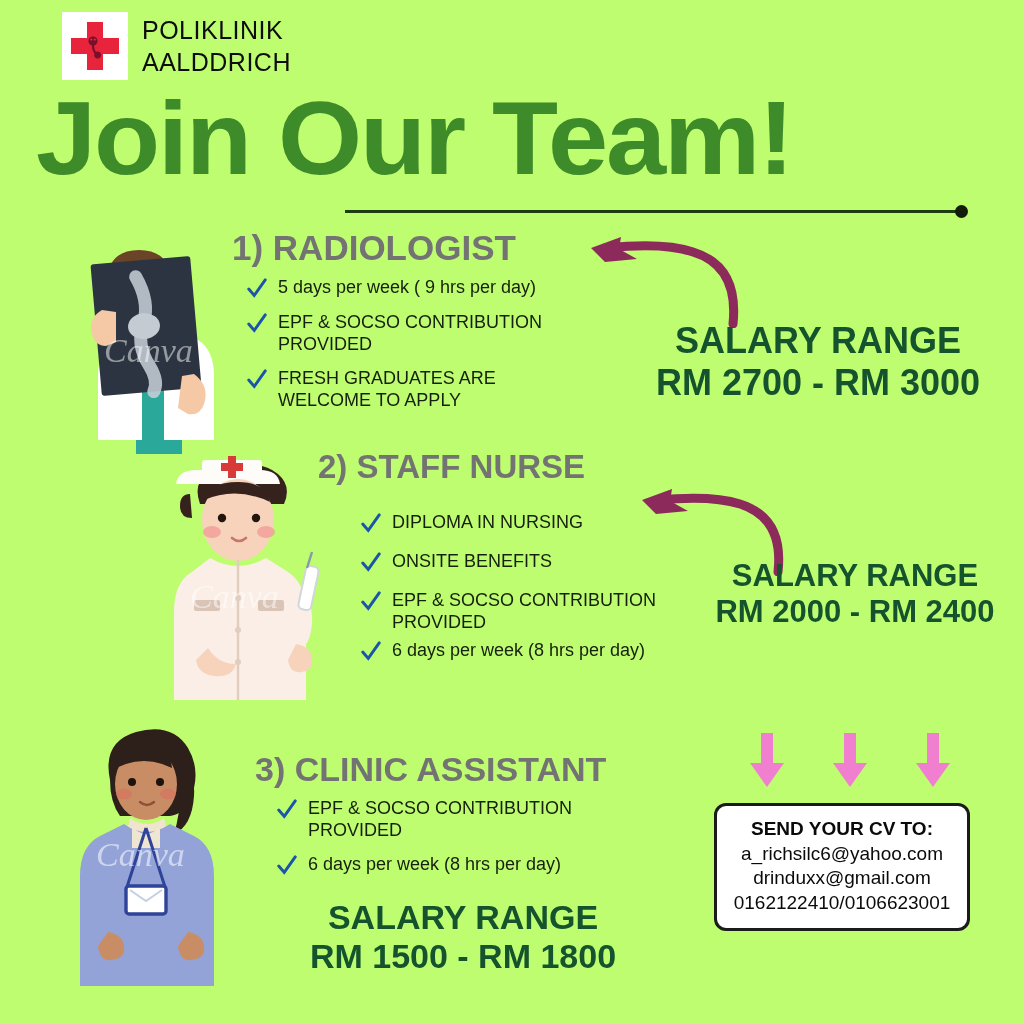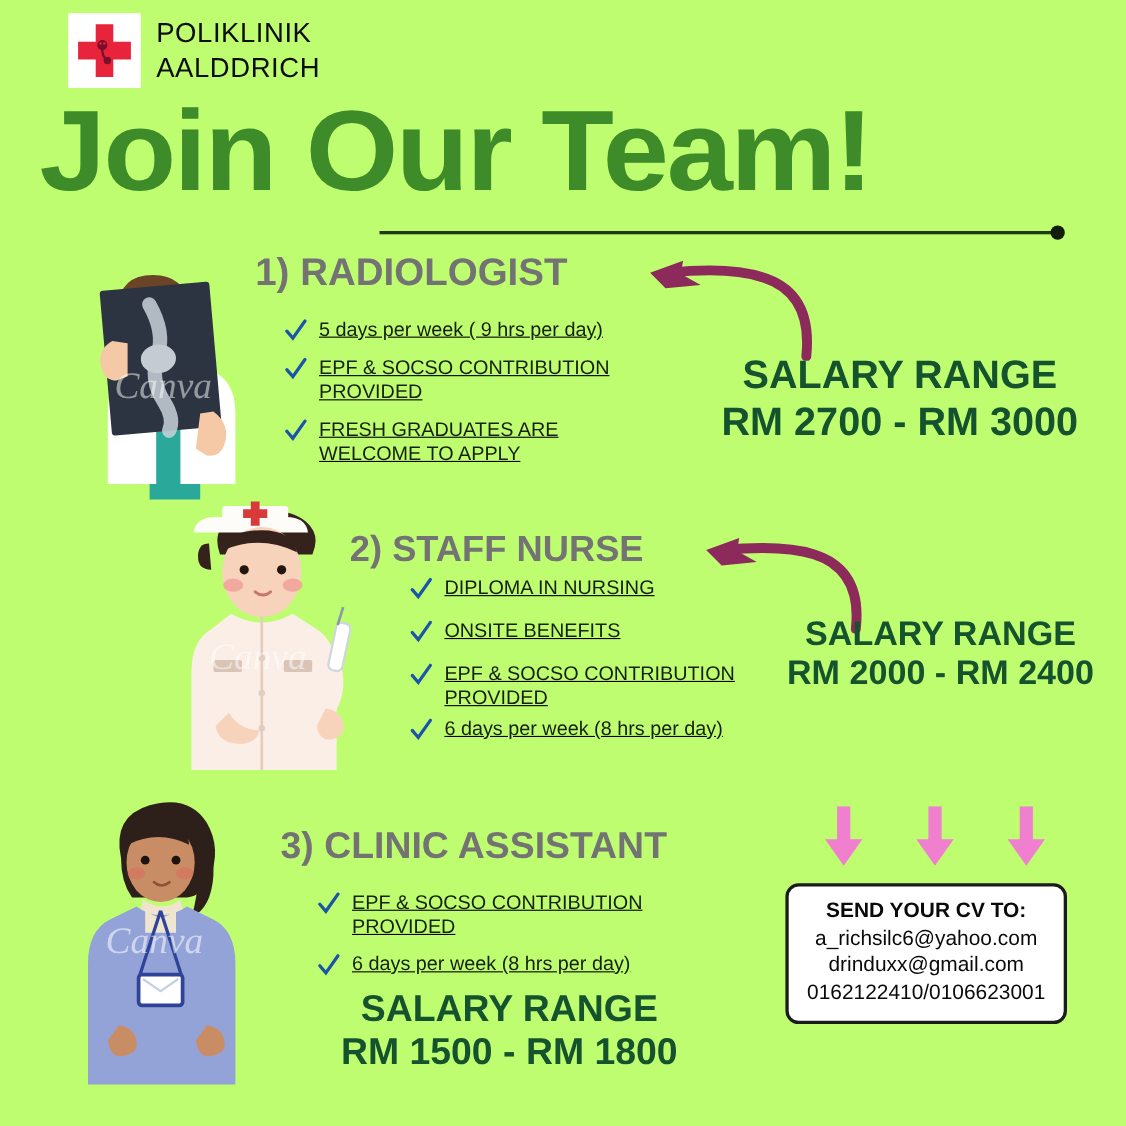--- a/index.html
+++ b/index.html
@@ -82,23 +82,22 @@
   
   .job-title {
     position: absolute;
     font-weight: bold;
     color: #737373;
     white-space: nowrap;
   }
   .bullets {
     position: absolute;
     list-style: none;
-    margin: 12px;
+    margin: 0;
     padding: 0;
-    text-decoration: underline;
   }
   .bullet {
     display: flex;
     align-items: flex-start;
     gap: 10px;
     color: #15200d;
     margin-bottom: 8px;
   }
   .check {
     flex: 0 0 auto;
@@ -261,21 +260,21 @@
     <rect x="44" y="152" width="26" height="11" rx="2" fill="#d9c4b6"></rect>
     <rect x="108" y="152" width="26" height="11" rx="2" fill="#d9c4b6"></rect>
     <path d="M142 136 q22 12 20 40 q-2 22 -14 28 l-14 -8 l0 -58 z" fill="#fbeee6"></path>
     <path d="M146 196 q14 2 16 14 q2 12 -10 14 q-12 2 -14 -12 z" fill="#f7d3bb"></path>
     <rect x="152" y="118" width="13" height="44" rx="5" fill="#ffffff" stroke="#cfd6dc" stroke-width="2" transform="rotate(12 158 140)"></rect>
     <line x1="162" y1="104" x2="157" y2="120" stroke="#8a9aa5" stroke-width="2.4"></line>
     <path d="M58 200 q10 16 28 16 q-4 14 -22 12 q-16 -2 -18 -16 z" fill="#f7d3bb"></path>
     <text class="watermark" x="40" y="160" font-size="30" fill="rgba(255,255,255,0.5)" font-family="Liberation Serif, serif" font-style="italic">Canva</text>
   </svg>
 
-  <div class="job-title" style="left:318px; top:480px; font-size:33px;">2) STAFF NURSE</div>
+  <div class="job-title" style="left:318px; top:448px; font-size:33px;">2) STAFF NURSE</div>
 
   <ul class="bullets" style="left:360px; top:512px; width:340px; font-size:18px;">
     <li class="bullet" style="margin-bottom:16px;">
       <svg class="check" viewBox="0 0 24 24">
         <path d="M3 12 l6 7 l12 -17" stroke="#1a55a8" stroke-width="3.2" fill="none" stroke-linecap="round"></path>
       </svg>
       <span class="bullet-text">DIPLOMA IN NURSING</span>
     </li>
     <li class="bullet" style="margin-bottom:16px;">
       <svg class="check" viewBox="0 0 24 24">

